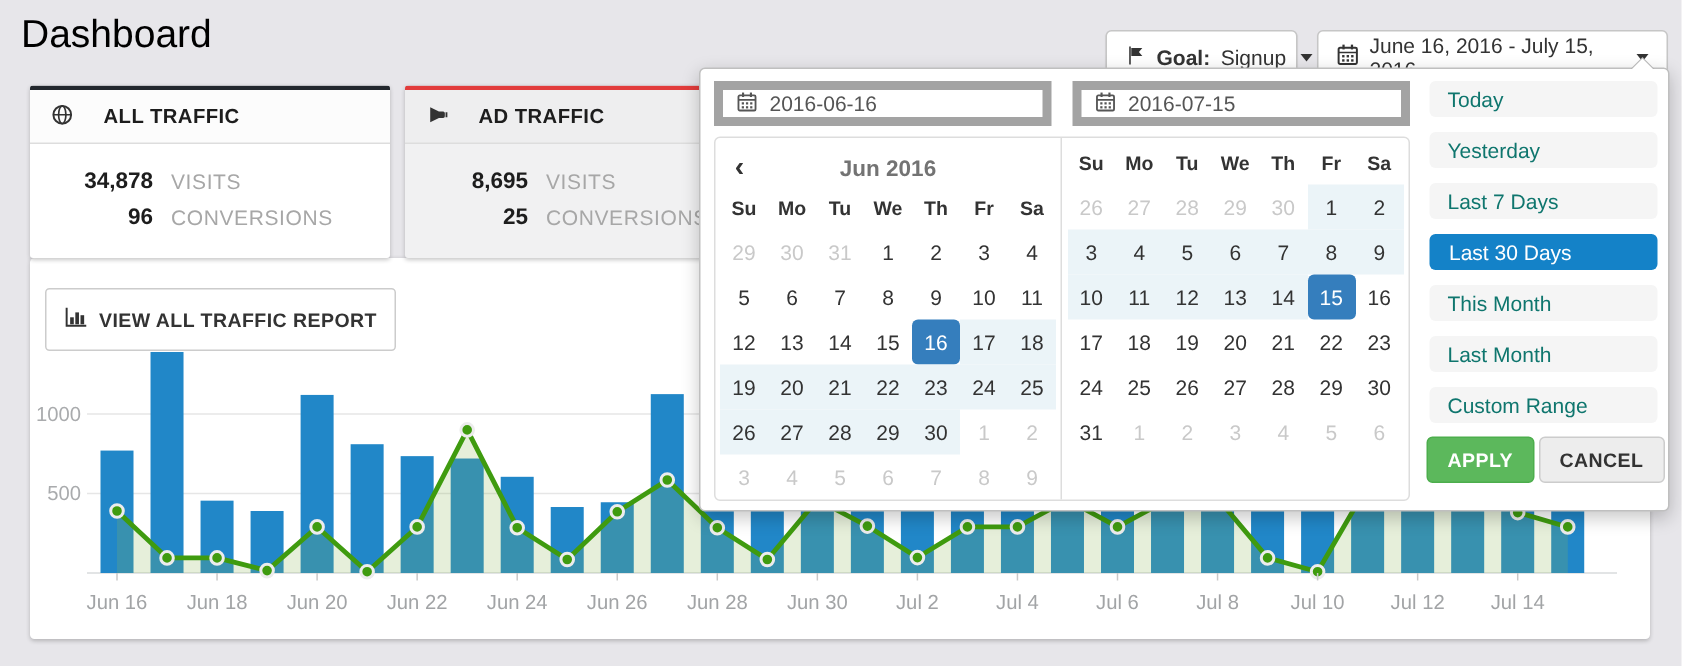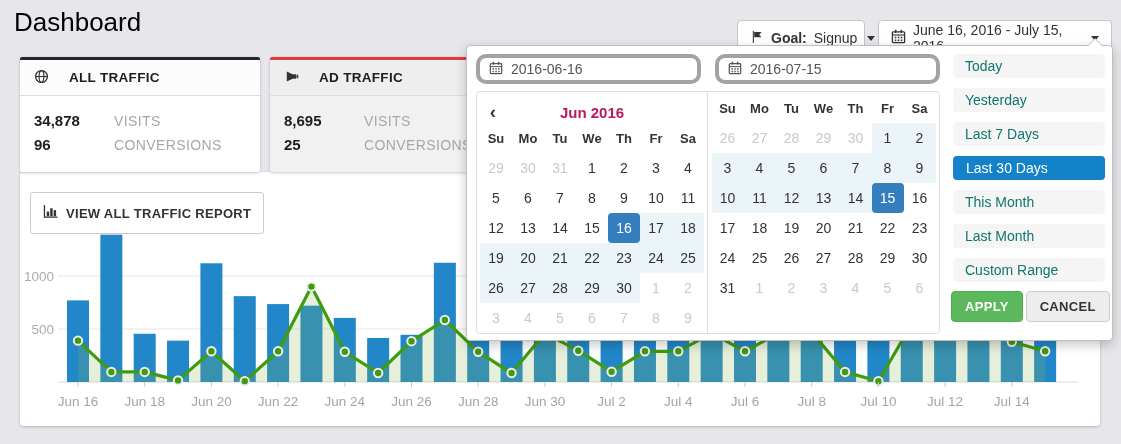--- a/index.html
+++ b/index.html
@@ -20,48 +20,48 @@
 
   .stat-card { position:absolute; top:57px; width:240px; height:115px; z-index:20;
     box-shadow:0 1px 3px rgba(0,0,0,.22); border-radius:2px; }
   .stat-card.all { left:20px; background:#fff; border-top:3px solid #23282e; }
   .stat-card.ad  { left:270px; background:#f1f1f2; border-top:3px solid #e23c3c; }
   .stat-header { height:36px; display:flex; align-items:center; gap:20px; padding:0 14px;
     border-bottom:1px solid #ddd; font-weight:bold; font-size:13.5px; color:#1d1d1d; letter-spacing:.3px;
     background:rgba(0,0,0,.012); }
   .stat-body { padding:13px 14px 0; }
   .stat-row { display:flex; gap:12px; line-height:24px; }
-  .stat-value { width:68px; text-align:left; font-weight:bold; font-size:15px; color:#1d1d1d; }
+  .stat-value { width:68px; text-align:right; font-weight:bold; font-size:15px; color:#1d1d1d; }
   .stat-label { color:#a7a7a7; font-size:14px; letter-spacing:.4px; }
 
   .chart-card { position:absolute; left:20px; top:172px; width:1080px; height:254px; background:#fff;
     border-radius:3px; box-shadow:0 1px 3px rgba(0,0,0,.22); z-index:5; }
   .report-btn { position:absolute; left:10px; top:20px; height:42px; background:#fff; border:1px solid #ccc;
     border-radius:3px; display:flex; align-items:center; gap:8px; padding:0 12px; font-weight:bold;
     font-size:13px; color:#333; letter-spacing:.3px; cursor:pointer; z-index:8; }
   #chart-svg { position:absolute; left:0; top:0; }
 
   .picker-panel { position:absolute; left:466px; top:45px; width:647px; height:296px; background:#fff;
     border:1px solid #bfbfbf; border-radius:4px; box-shadow:0 4px 12px rgba(0,0,0,.22); z-index:50; }
   .notch-b { position:absolute; top:-8px; right:9px; width:0; height:0;
     border-left:8px solid transparent; border-right:8px solid transparent; border-bottom:8px solid #b5b5b5; }
   .notch-w { position:absolute; top:-7px; right:10px; width:0; height:0;
     border-left:7px solid transparent; border-right:7px solid transparent; border-bottom:7px solid #fff; }
 
-  .dp-input { position:absolute; top:8px; height:30px; width:225px; background:#fff; border:4px solid #a3a3a3;
-    border-radius:10px; display:flex; align-items:center; gap:8px; padding:0 9px; font-size:14px; color:#555;
+  .dp-input { position:absolute; top:8px; height:30px; width:225px; background:#fff; border:6px solid #a3a3a3;
+    border-radius:0; display:flex; align-items:center; gap:8px; padding:0 9px; font-size:14px; color:#555;
     cursor:text; }
   .dp-input.start { left:9px; } .dp-input.end { left:248px; }
 
   .cal-box { position:absolute; left:9px; top:45px; width:464px; height:243px; border:1px solid #ddd;
     border-radius:4px; display:flex; }
   .cal { width:50%; padding:5px 3px 0; }
   .cal.left { border-right:1px solid #ddd; }
   .cal-head { display:flex; align-items:center; height:30px; }
-  .cal-title { flex:1; text-align:center; font-weight:bold; font-size:15px; color:#be185d; }
+  .cal-title { flex:1; text-align:center; font-weight:bold; font-size:15px; color:#737373; }
   .chev { width:26px; text-align:center; font-size:19px; font-weight:bold; color:#333; cursor:pointer; line-height:26px; }
   .dow-row { display:flex; width:224px; margin:0 auto; }
   .dow { width:32px; height:26px; line-height:24px; text-align:center; font-weight:bold; font-size:13px; color:#333; }
   .days { display:flex; flex-wrap:wrap; width:224px; margin:0 auto; }
   .day { width:32px; height:30px; line-height:30px; text-align:center; font-size:14px; color:#333; cursor:pointer; }
   .day.muted { color:#c9c9c9; }
   .day.range { background:#ebf4f8; }
   .day.sel { background:#357ebd; color:#fff; border-radius:4px; }
 
   .ranges { position:absolute; left:486px; top:8px; width:152px; }

